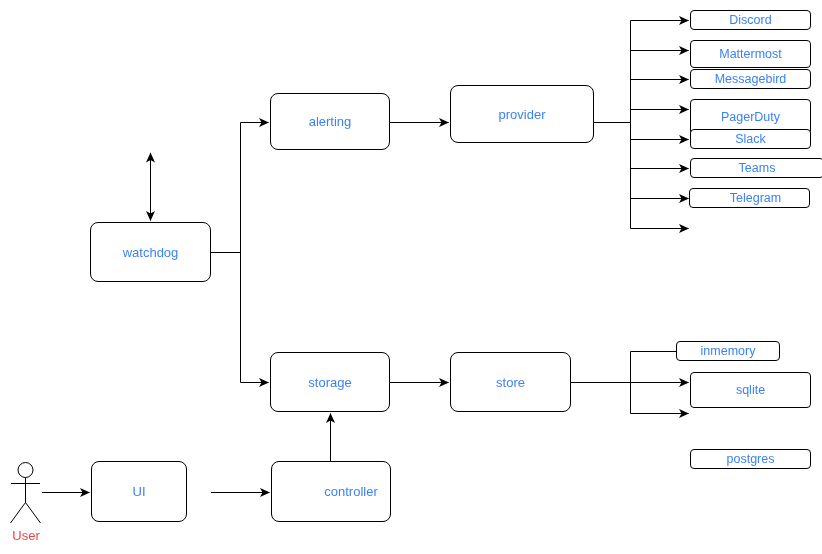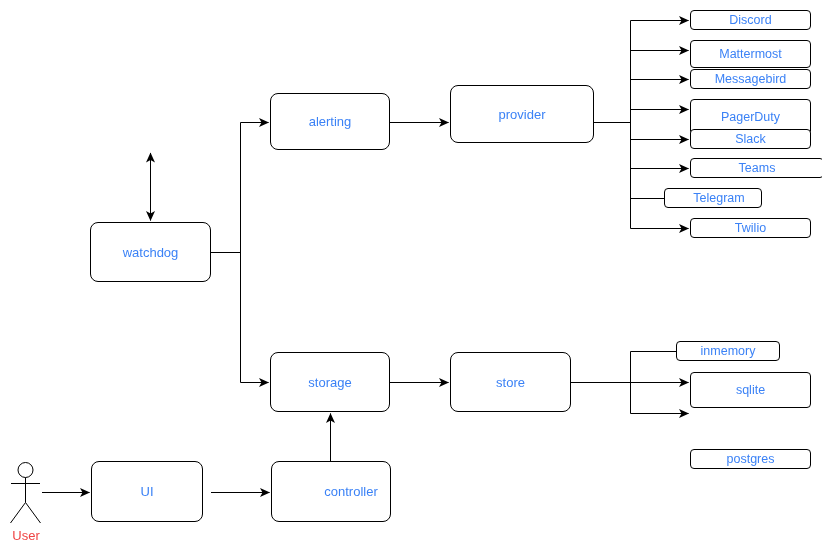--- a/index.html
+++ b/index.html
@@ -113,32 +113,31 @@
   <div class="node" style="left:270px; top:93px; width:120px; height:57px;">alerting</div>
 
   <div class="node" style="left:90px; top:222px; width:121px; height:60px;">watchdog</div>
 
   <div class="node" style="left:450px; top:85px; width:144px; height:58px;">provider</div>
 
   <div class="node" style="left:270px; top:352px; width:120px; height:60px;">storage</div>
 
   <div class="node" style="left:450px; top:352px; width:121px; height:60px;">store</div>
 
-  <div class="node" style="left:91px; top:461px; width:112px; height:61px;">UI</div>
+  <div class="node" style="left:91px; top:461px; width:96px; height:61px;">UI</div>
 
   <div class="node" style="left:271px; top:461px; width:120px; height:61px;padding-left:40px;">controller</div>
 
   <div class="node leaf" style="left:690px; top:10px;  width:121px; height:20px;">Discord</div>
   <div class="node leaf" style="left:690px; top:40px;  width:121px; height:28px;">Mattermost</div>
   <div class="node leaf" style="left:690px; top:69px;  width:121px; height:20px;">Messagebird</div>
   <div class="node leaf" style="left:690px; top:99px;  width:121px; height:36px;">PagerDuty</div>
   <div class="node leaf" style="left:690px; top:129px; width:121px; height:20px;">Slack</div>
   <div class="node leaf" style="left:690px; top:158px; width:134px; height:20px;">Teams</div>
-  <div class="node leaf" style="left:664px; top:188px; width:98px; height:20px;padding-left:12px;">Telegram</div>
-  <div class="node leaf" style="left:690px; top:218px; width:121px; height:20px;">Twilio</div>
+  <div class="node leaf" style="left:689px; top:188px; width:121px; height:20px;padding-left:12px;">Telegram</div>
 
   <div class="node leaf" style="left:676px; top:341px; width:104px; height:20px;">inmemory</div>
   <div class="node leaf" style="left:690px; top:372px; width:121px; height:36px;">sqlite</div>
   <div class="node leaf" style="left:690px; top:403px; width:121px; height:20px;margin-top:46px;">postgres</div>
 
   <div class="actor-label" style="left:6px; top:528px; width:40px;">User</div>
 
 </div>
 
 </body></html>

